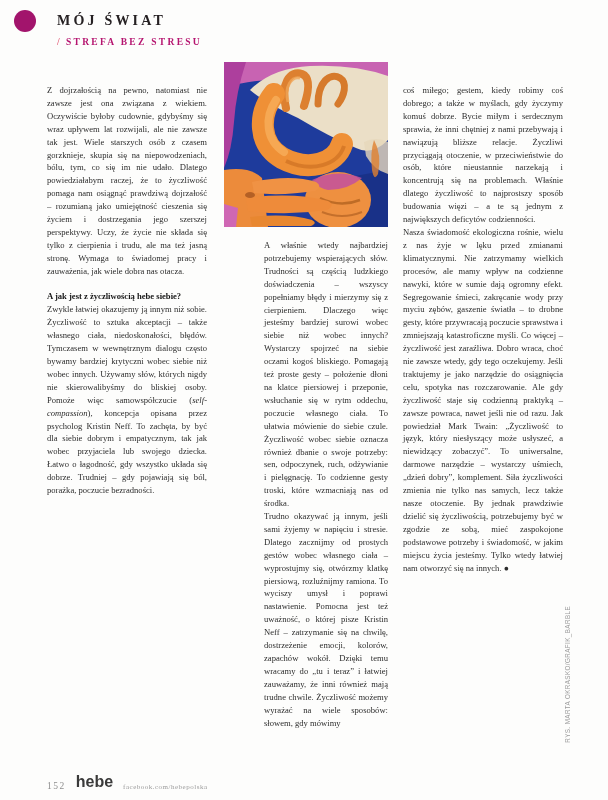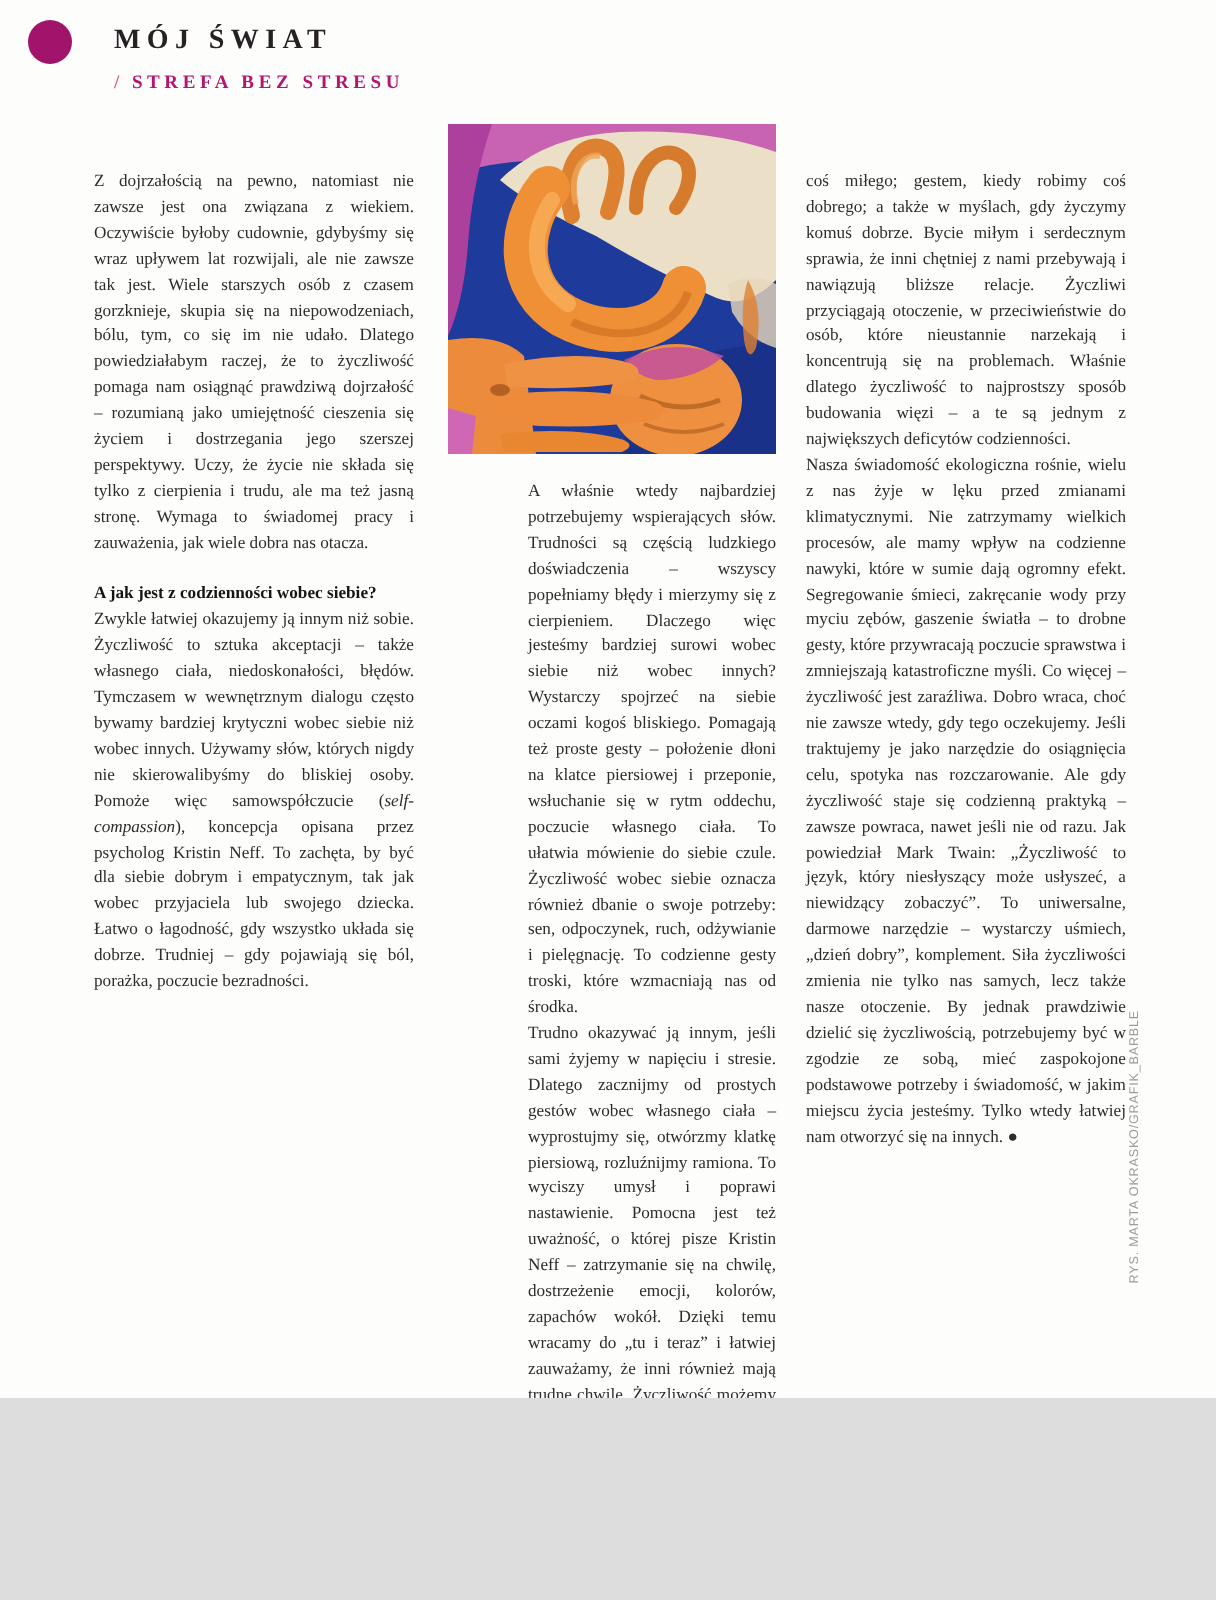--- a/index.html
+++ b/index.html
@@ -1,17 +1,17 @@
 <!DOCTYPE html>
 <html lang="pl"><head>
 <meta charset="utf-8">
 <style>
   *{margin:0;padding:0;box-sizing:border-box;}
   html,body{background:#ddd;}
-  .page{position:relative;width:608px;height:699px;background:#fdfdfc;overflow:hidden;
+  .page{position:relative;width:608px;height:800px;background:#fdfdfc;overflow:hidden;
         font-family:"Liberation Serif",serif;margin:0 auto;}
   
   .brand-dot{position:absolute;left:14px;top:10px;width:22px;height:22px;border-radius:50%;background:#a2146c;}
   .section-title{position:absolute;left:57px;top:13px;font-size:14px;font-weight:bold;
         letter-spacing:3.2px;color:#262123;}
   .subsection{position:absolute;left:57px;top:37px;font-size:9.5px;font-weight:bold;
         letter-spacing:2.3px;color:#b5146f;}
   .subsection .slash{color:#e25c77;margin-right:4px;font-weight:bold;}
   
   .col{position:absolute;width:160px;font-size:8.6px;line-height:12.9px;text-align:justify;
@@ -39,21 +39,21 @@
 <div class="page">
 
   <div class="brand-dot"></div>
   <div class="section-title">MÓJ ŚWIAT</div>
   <div class="subsection">
     <span class="slash">/</span><span>STREFA BEZ STRESU</span>
   </div>
 
   <div class="col" id="col1">
     <p>Z dojrzałością na pewno, natomiast nie zawsze jest ona związana z wiekiem. Oczywiście byłoby cudownie, gdybyśmy się wraz upływem lat rozwijali, ale nie zawsze tak jest. Wiele starszych osób z czasem gorzknieje, skupia się na niepowodzeniach, bólu, tym, co się im nie udało. Dlatego powiedziałabym raczej, że to życzliwość pomaga nam osiągnąć prawdziwą dojrzałość – rozumianą jako umiejętność cieszenia się życiem i dostrzegania jego szerszej perspektywy. Uczy, że życie nie składa się tylko z cierpienia i trudu, ale ma też jasną stronę. Wymaga to świadomej pracy i zauważenia, jak wiele dobra nas otacza.</p>
-    <p class="qhead">A jak jest z codzienności wobec siebie?</p>
+    <p class="qhead">A jak jest z życzliwością hebe siebie?</p>
     <p><span>Zwykle łatwiej okazujemy ją innym niż sobie. Życzliwość to sztuka akceptacji – także własnego ciała, niedoskonałości, błędów. Tymczasem w wewnętrznym dialogu często bywamy bardziej krytyczni wobec siebie niż wobec innych. Używamy słów, których nigdy nie skierowalibyśmy do bliskiej osoby. Pomoże więc samowspółczucie (</span><em>self-compassion</em><span>), koncepcja opisana przez psycholog Kristin Neff. To zachęta, by być dla siebie dobrym i empatycznym, tak jak wobec przyjaciela lub swojego dziecka. Łatwo o łagodność, gdy wszystko układa się dobrze. Trudniej – gdy pojawiają się ból, porażka, poczucie bezradności.</span></p>
   </div>
 
   <div class="col" id="col2">
     <svg class="illus" viewBox="0 0 164 165" role="img">
       <rect width="164" height="165" fill="#1e3b9c"></rect>
       <path d="M98 120 L164 108 L164 165 L86 165 Z" fill="#172e80" opacity="0.7"></path>
       <path d="M0 0 L164 0 L164 16 Q118 24 74 19 Q32 15 0 26 Z" fill="#c863b2"></path>
       <path d="M0 0 L22 0 Q12 30 10 60 Q8 88 0 106 Z" fill="#ad3f9d"></path>
       <path d="M26 28 Q48 6 86 4 Q130 2 164 14 L164 78 Q148 94 132 86 Q104 74 74 56 Q40 40 26 28 Z" fill="#ebdfc7"></path>

